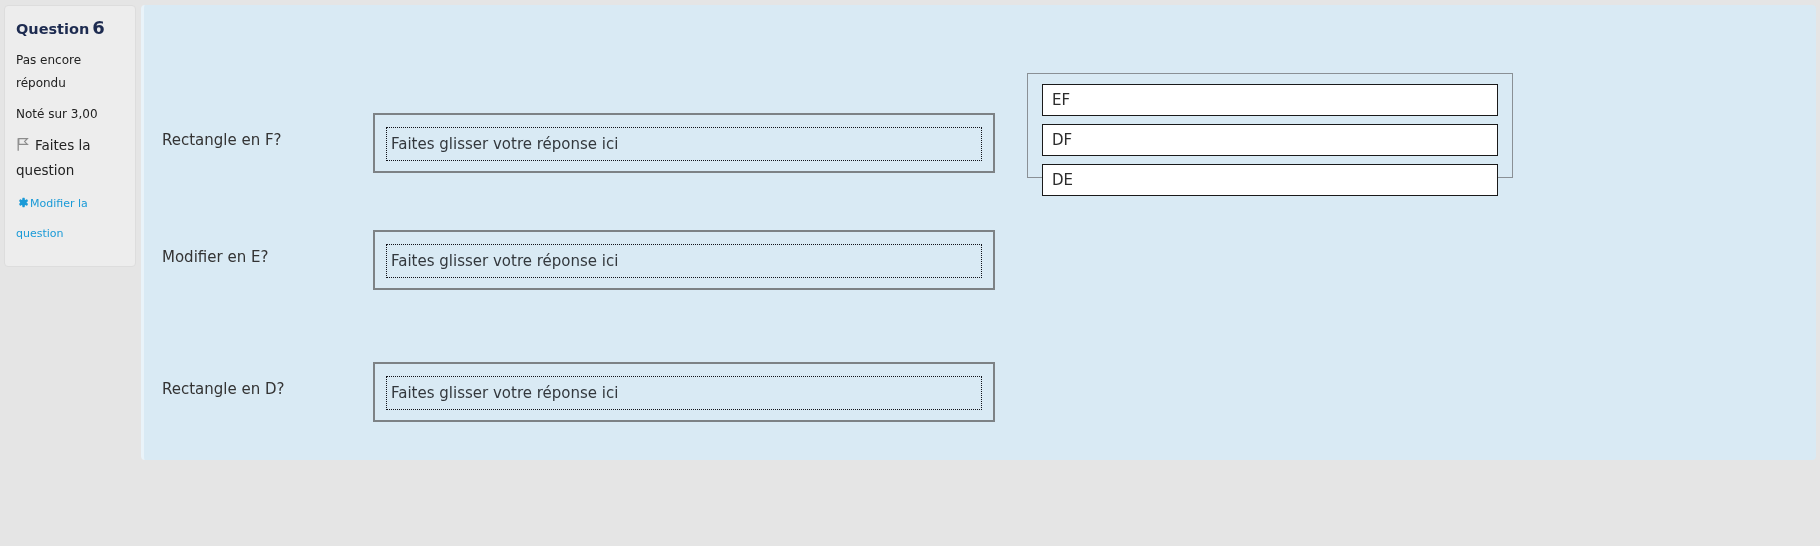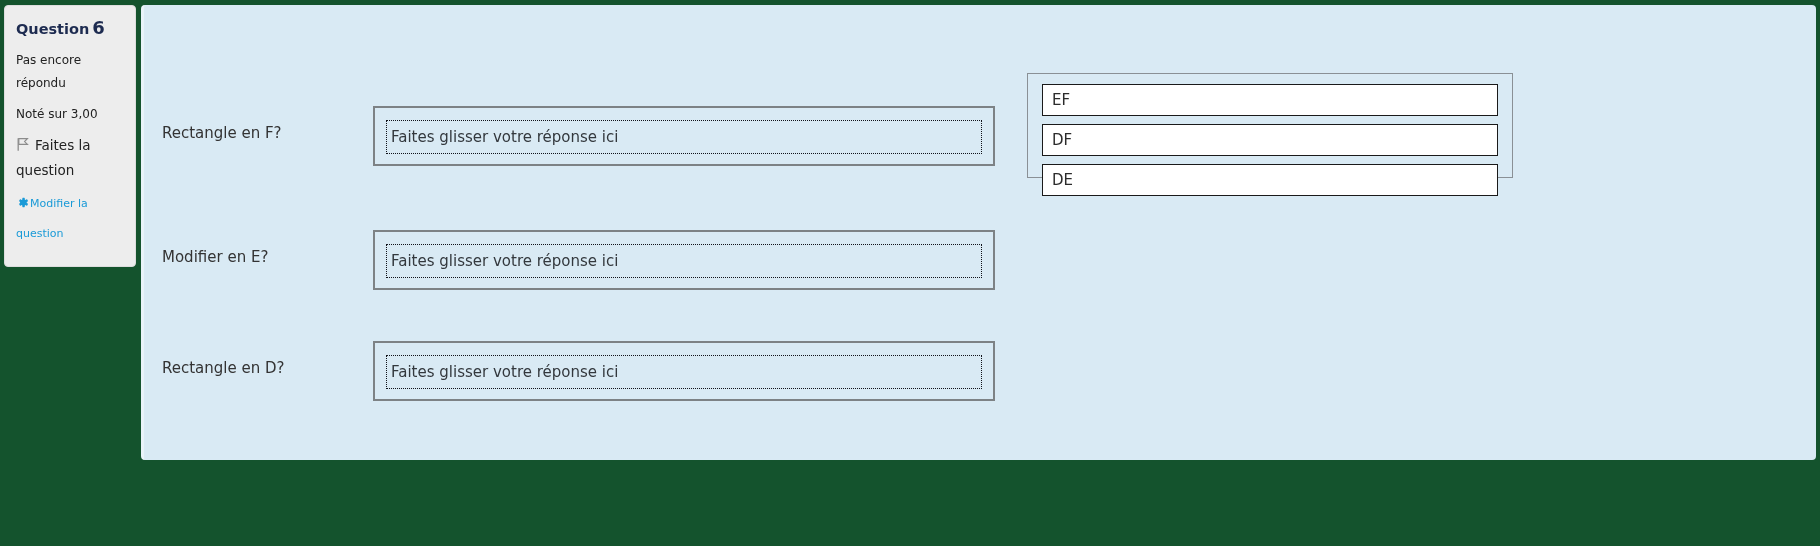--- a/index.html
+++ b/index.html
@@ -14,21 +14,21 @@
     font-family: "DejaVu Sans", "Liberation Sans", sans-serif;
     font-size: 14px;
     color: #333333;
     overflow: hidden;
   }
 
   .page {
     position: relative;
     width: 1820px;
     height: 546px;
-    background: #14532d;
+    background: #e5e5e5;
   }
 
   
   .qinfo {
     position: absolute;
     left: 4px;
     top: 5px;
     width: 132px;
     height: 262px;
     box-sizing: border-box;
@@ -199,35 +199,35 @@
 
     <a class="qinfo-editlink" href="#"><span class="gear-icon"><svg width="13" height="13" viewBox="0 0 16 16">
             <path fill="#1a9ad7" d="M8 5.1a2.9 2.9 0 1 0 0 5.8 2.9 2.9 0 0 0 0-5.8zm0 4.3a1.4 1.4 0 1 1 0-2.8 1.4 1.4 0 0 1 0 2.8z"></path>
             <path fill="#1a9ad7" d="M14.4 9.3l-1.2-.7c.1-.4.1-.8 0-1.2l1.2-.7c.3-.2.4-.5.3-.8l-.9-1.6c-.2-.3-.5-.4-.8-.2l-1.2.7c-.3-.3-.6-.5-1-.6V2.8c0-.3-.3-.6-.6-.6H8.4c-.3 0-.6.3-.6.6v1.4c-.4.1-.7.3-1 .6l-1.2-.7c-.3-.2-.6-.1-.8.2l-.9 1.6c-.2.3-.1.6.2.8l1.2.7c-.1.4-.1.8 0 1.2l-1.2.7c-.3.2-.4.5-.2.8l.9 1.6c.2.3.5.4.8.2l1.2-.7c.3.3.6.5 1 .6v1.4c0 .3.3.6.6.6h1.8c.3 0 .6-.3.6-.6v-1.4c.4-.1.7-.3 1-.6l1.2.7c.3.2.6.1.8-.2l.9-1.6c.1-.3 0-.6-.3-.8z"></path>
           </svg></span><span>Modifier la question</span></a>
   </div>
 
   <div class="qcontent">
 
 
-    <div class="droprow" style="top:101px;">
+    <div class="droprow" style="top:108px;">
       <div class="droprow-label">Rectangle en F?</div>
       <div class="dropbox">
         <div class="dropbox-inner">Faites glisser votre réponse ici</div>
       </div>
     </div>
 
     <div class="droprow" style="top:225px;">
       <div class="droprow-label">Modifier en E?</div>
       <div class="dropbox">
         <div class="dropbox-inner">Faites glisser votre réponse ici</div>
       </div>
     </div>
 
-    <div class="droprow" style="top:336px;text-decoration:underline;">
+    <div class="droprow" style="top:357px;text-decoration:underline;">
       <div class="droprow-label">Rectangle en D?</div>
       <div class="dropbox">
         <div class="dropbox-inner">Faites glisser votre réponse ici</div>
       </div>
     </div>
 
     <div class="dragpanel">
       <div class="dragitem">
         <span>EF</span>
       </div>

